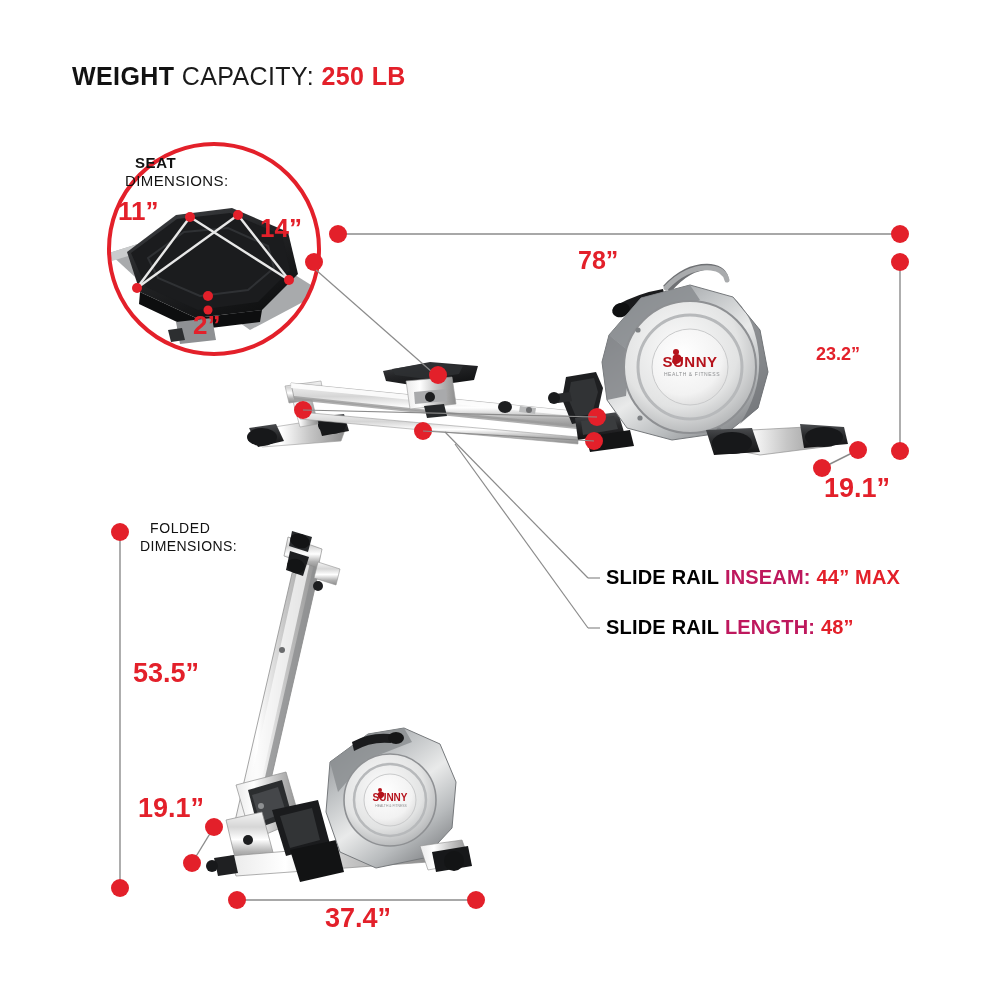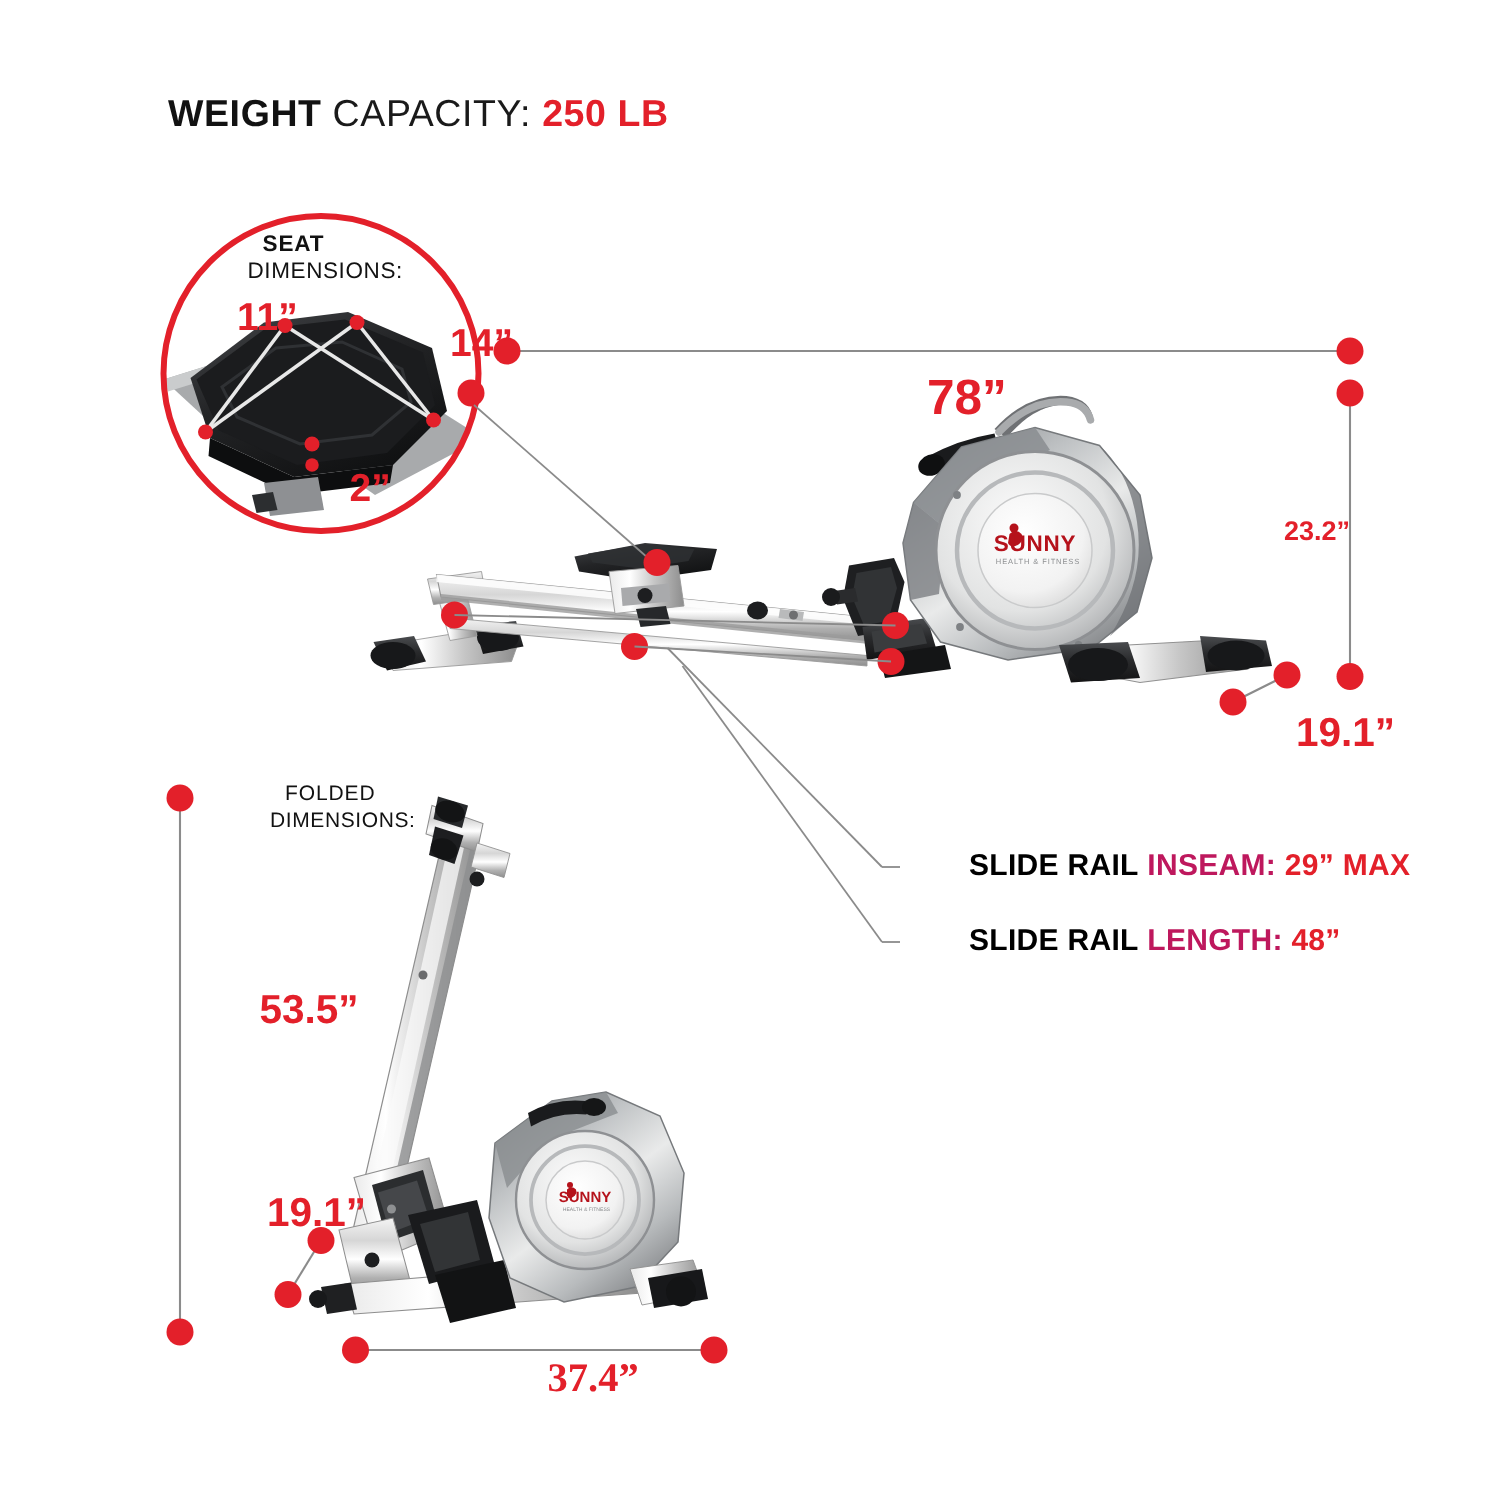--- a/index.html
+++ b/index.html
@@ -19,21 +19,20 @@
     position: absolute;
     left: 0;
     top: 0;
     width: 1000px;
     height: 1000px;
   }
   .txt {
     position: absolute;
     white-space: nowrap;
     line-height: 1;
-    margin-left: 40px;
   }
   
   #headline {
     left: 72px;
     top: 64px;
     font-size: 25px;
     letter-spacing: 0.4px;
   }
   #headline .b   { font-weight: 800; color: #121212; }
   #headline .reg { font-weight: 400; color: #1a1a1a; }
@@ -62,26 +61,26 @@
   }
 
   
   .dim {
     color: #e3202a;
     font-weight: 800;
   }
   #dim-11    { left: 118px; top: 198px;  font-size: 26px; }
   #dim-14    { left: 260px; top: 215px;  font-size: 26px; }
   #dim-2     { left: 193px; top: 312px;  font-size: 26px; }
-  #dim-78    { left: 578px; top: 248px;  font-size: 33px; }
+  #dim-78    { left: 578px; top: 248px;  font-size: 25px; }
   #dim-232   { left: 816px; top: 345px;  font-size: 18px; }
   #dim-191a  { left: 824px; top: 475px;  font-size: 27px; }
   #dim-535   { left: 133px; top: 660px;  font-size: 27px; }
   #dim-191b  { left: 138px; top: 795px;  font-size: 27px; }
-  #dim-374   { left: 325px; top: 905px;  font-size: 27px; font-family: Liberation Serif, serif; }
+  #dim-374   { left: 325px; top: 905px;  font-size: 27px; }
 
   
   .rail-row { font-size: 20px; letter-spacing: 0.2px; }
   .rail-row .b   { font-weight: 800; color: #000000; }
   .rail-row .reg { font-weight: 700; color: #be185d; }
   .rail-row .red { font-weight: 800; color: #e3202a; }
   #rail-inseam { left: 606px; top: 567px; }
   #rail-length { left: 606px; top: 617px; }
 </style>
 </head>
@@ -380,20 +379,20 @@
   <div class="txt dim" id="dim-191a">19.1”</div>
 
   <div class="txt callout-head" id="folded-head-1">FOLDED</div>
   <div class="txt callout-head" id="folded-head-2">DIMENSIONS:</div>
 
   <div class="txt dim" id="dim-535">53.5”</div>
   <div class="txt dim" id="dim-191b">19.1”</div>
   <div class="txt dim" id="dim-374">37.4”</div>
 
   <div class="txt rail-row" id="rail-inseam">
-    <span class="b">SLIDE RAIL</span><span class="reg"> INSEAM: </span><span class="red">29” MAX</span>
+    <span class="b">SLIDE RAIL</span><span class="reg"> INSEAM: </span><span class="red">44” MAX</span>
   </div>
 
   <div class="txt rail-row" id="rail-length">
     <span class="b">SLIDE RAIL</span><span class="reg"> LENGTH: </span><span class="red">48”</span>
   </div>
 
 </div>
 
 </body></html>

